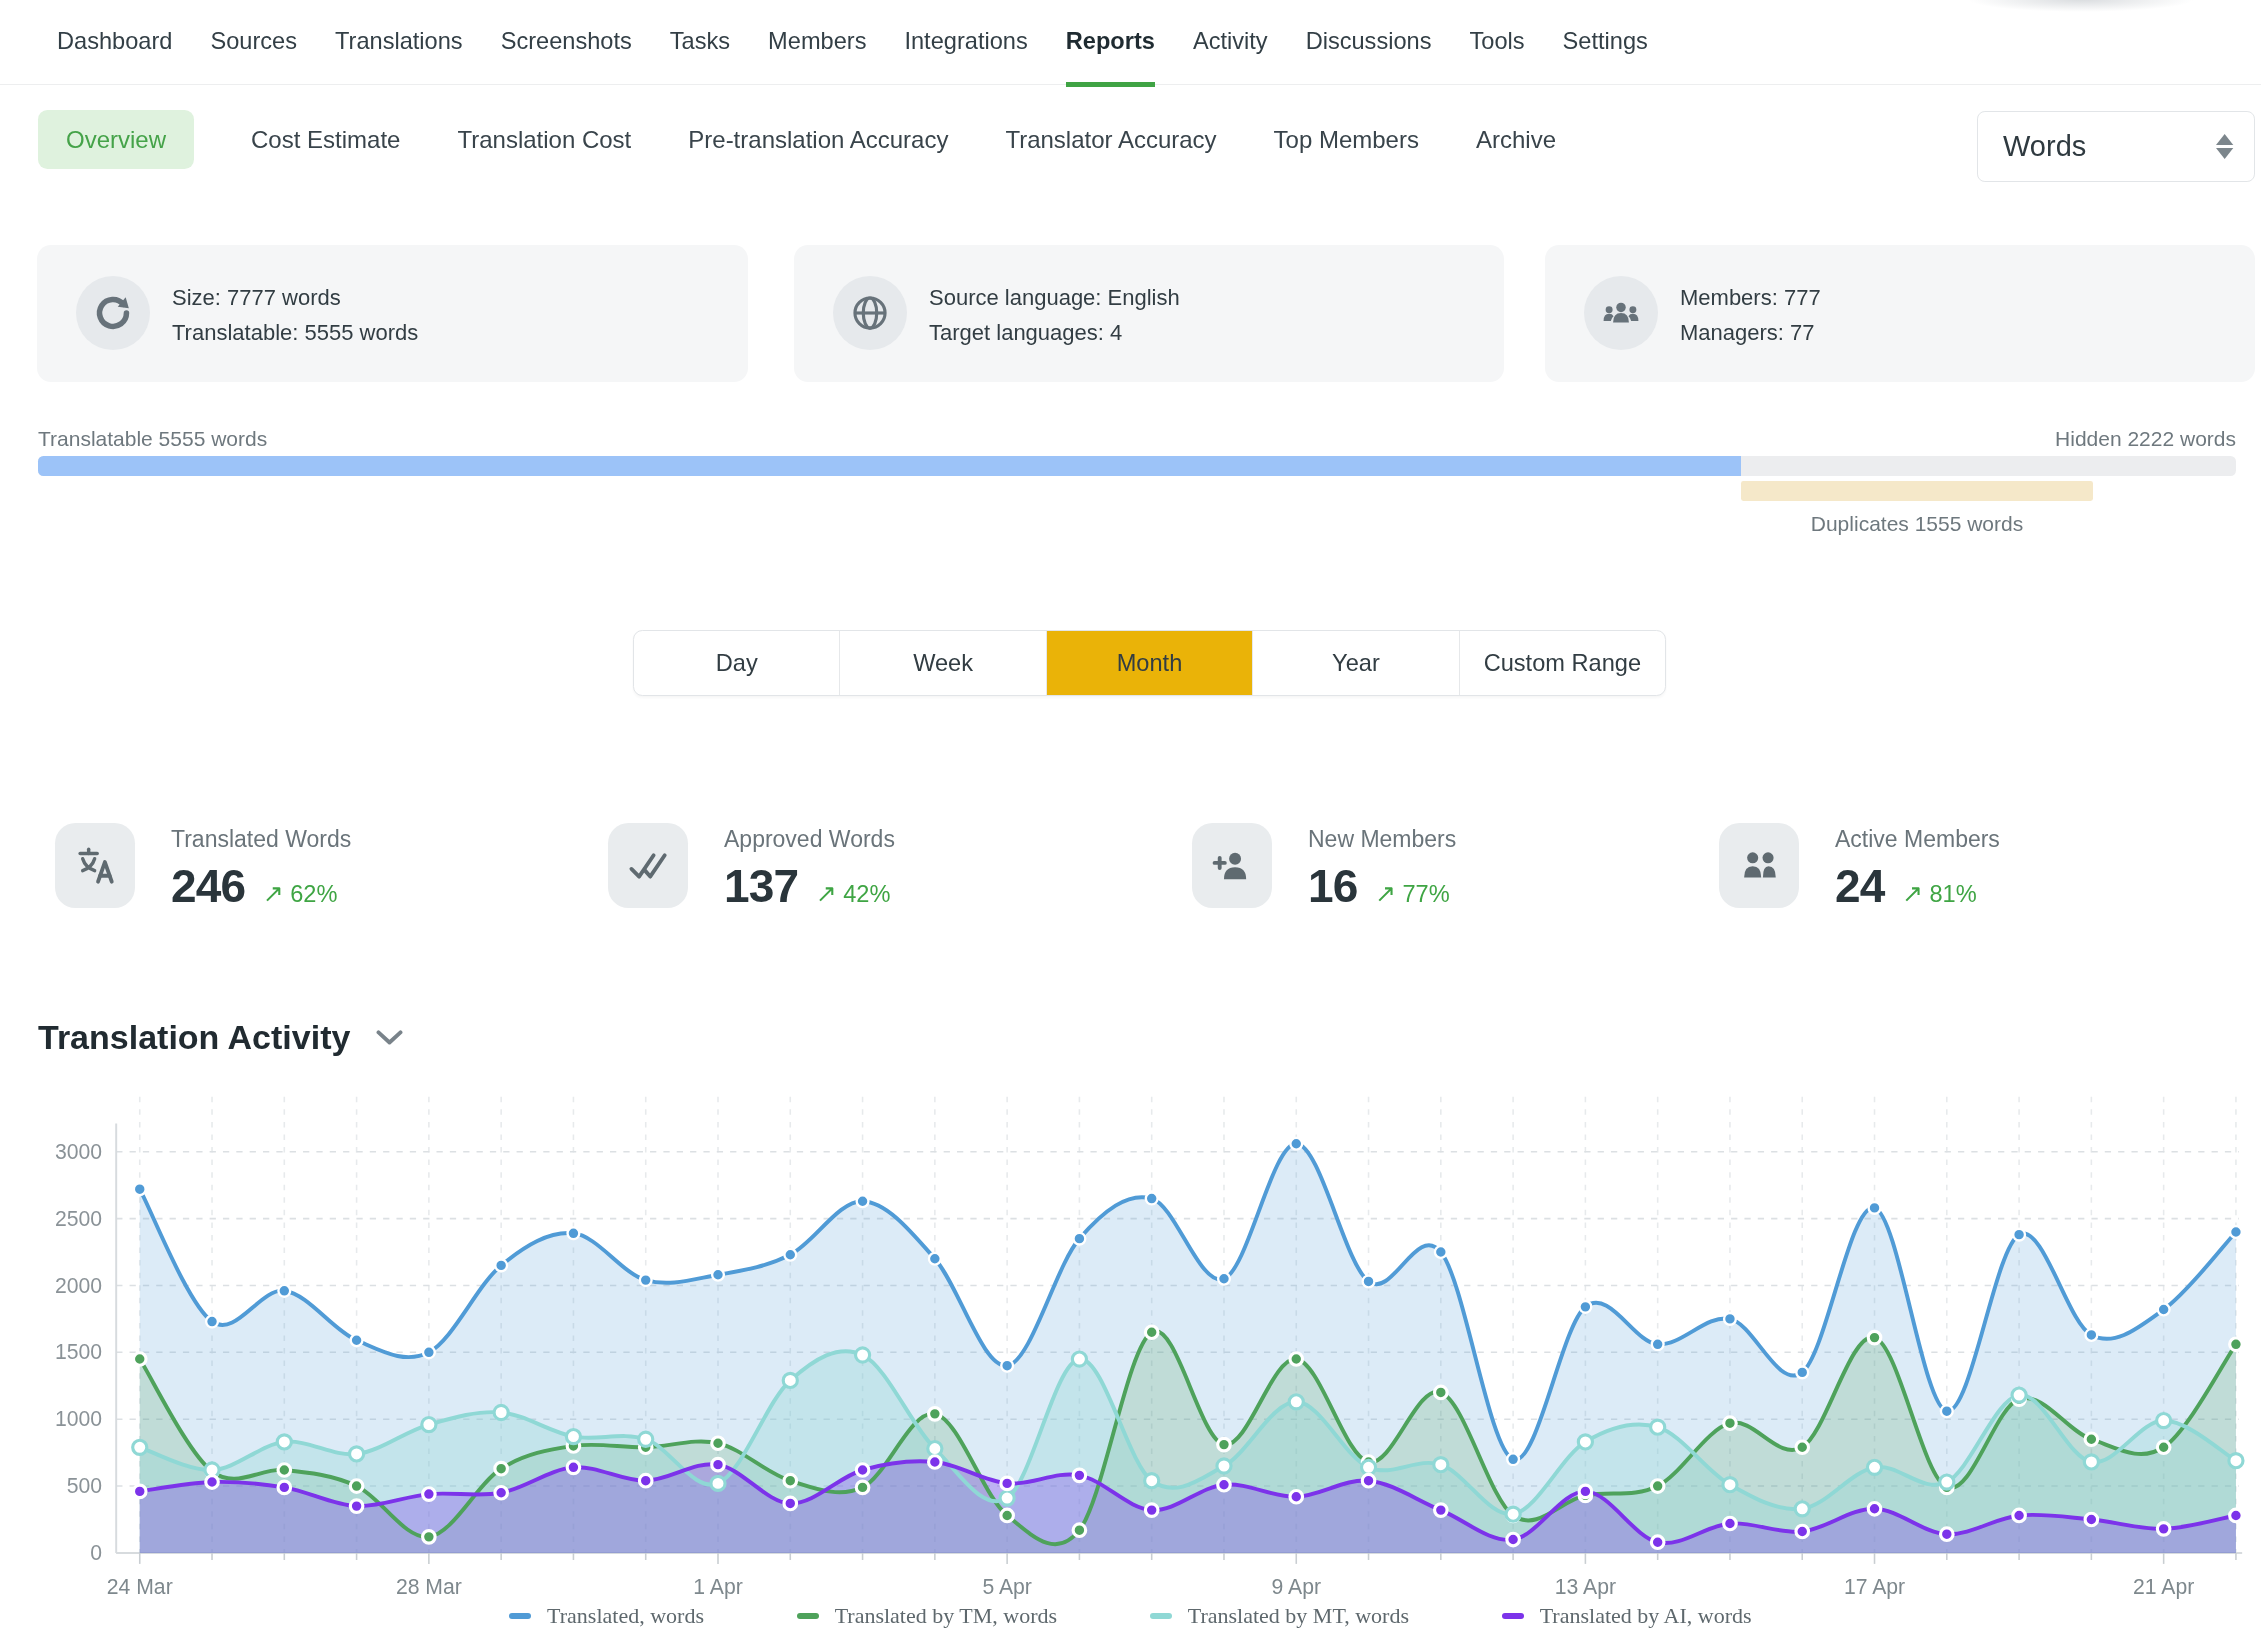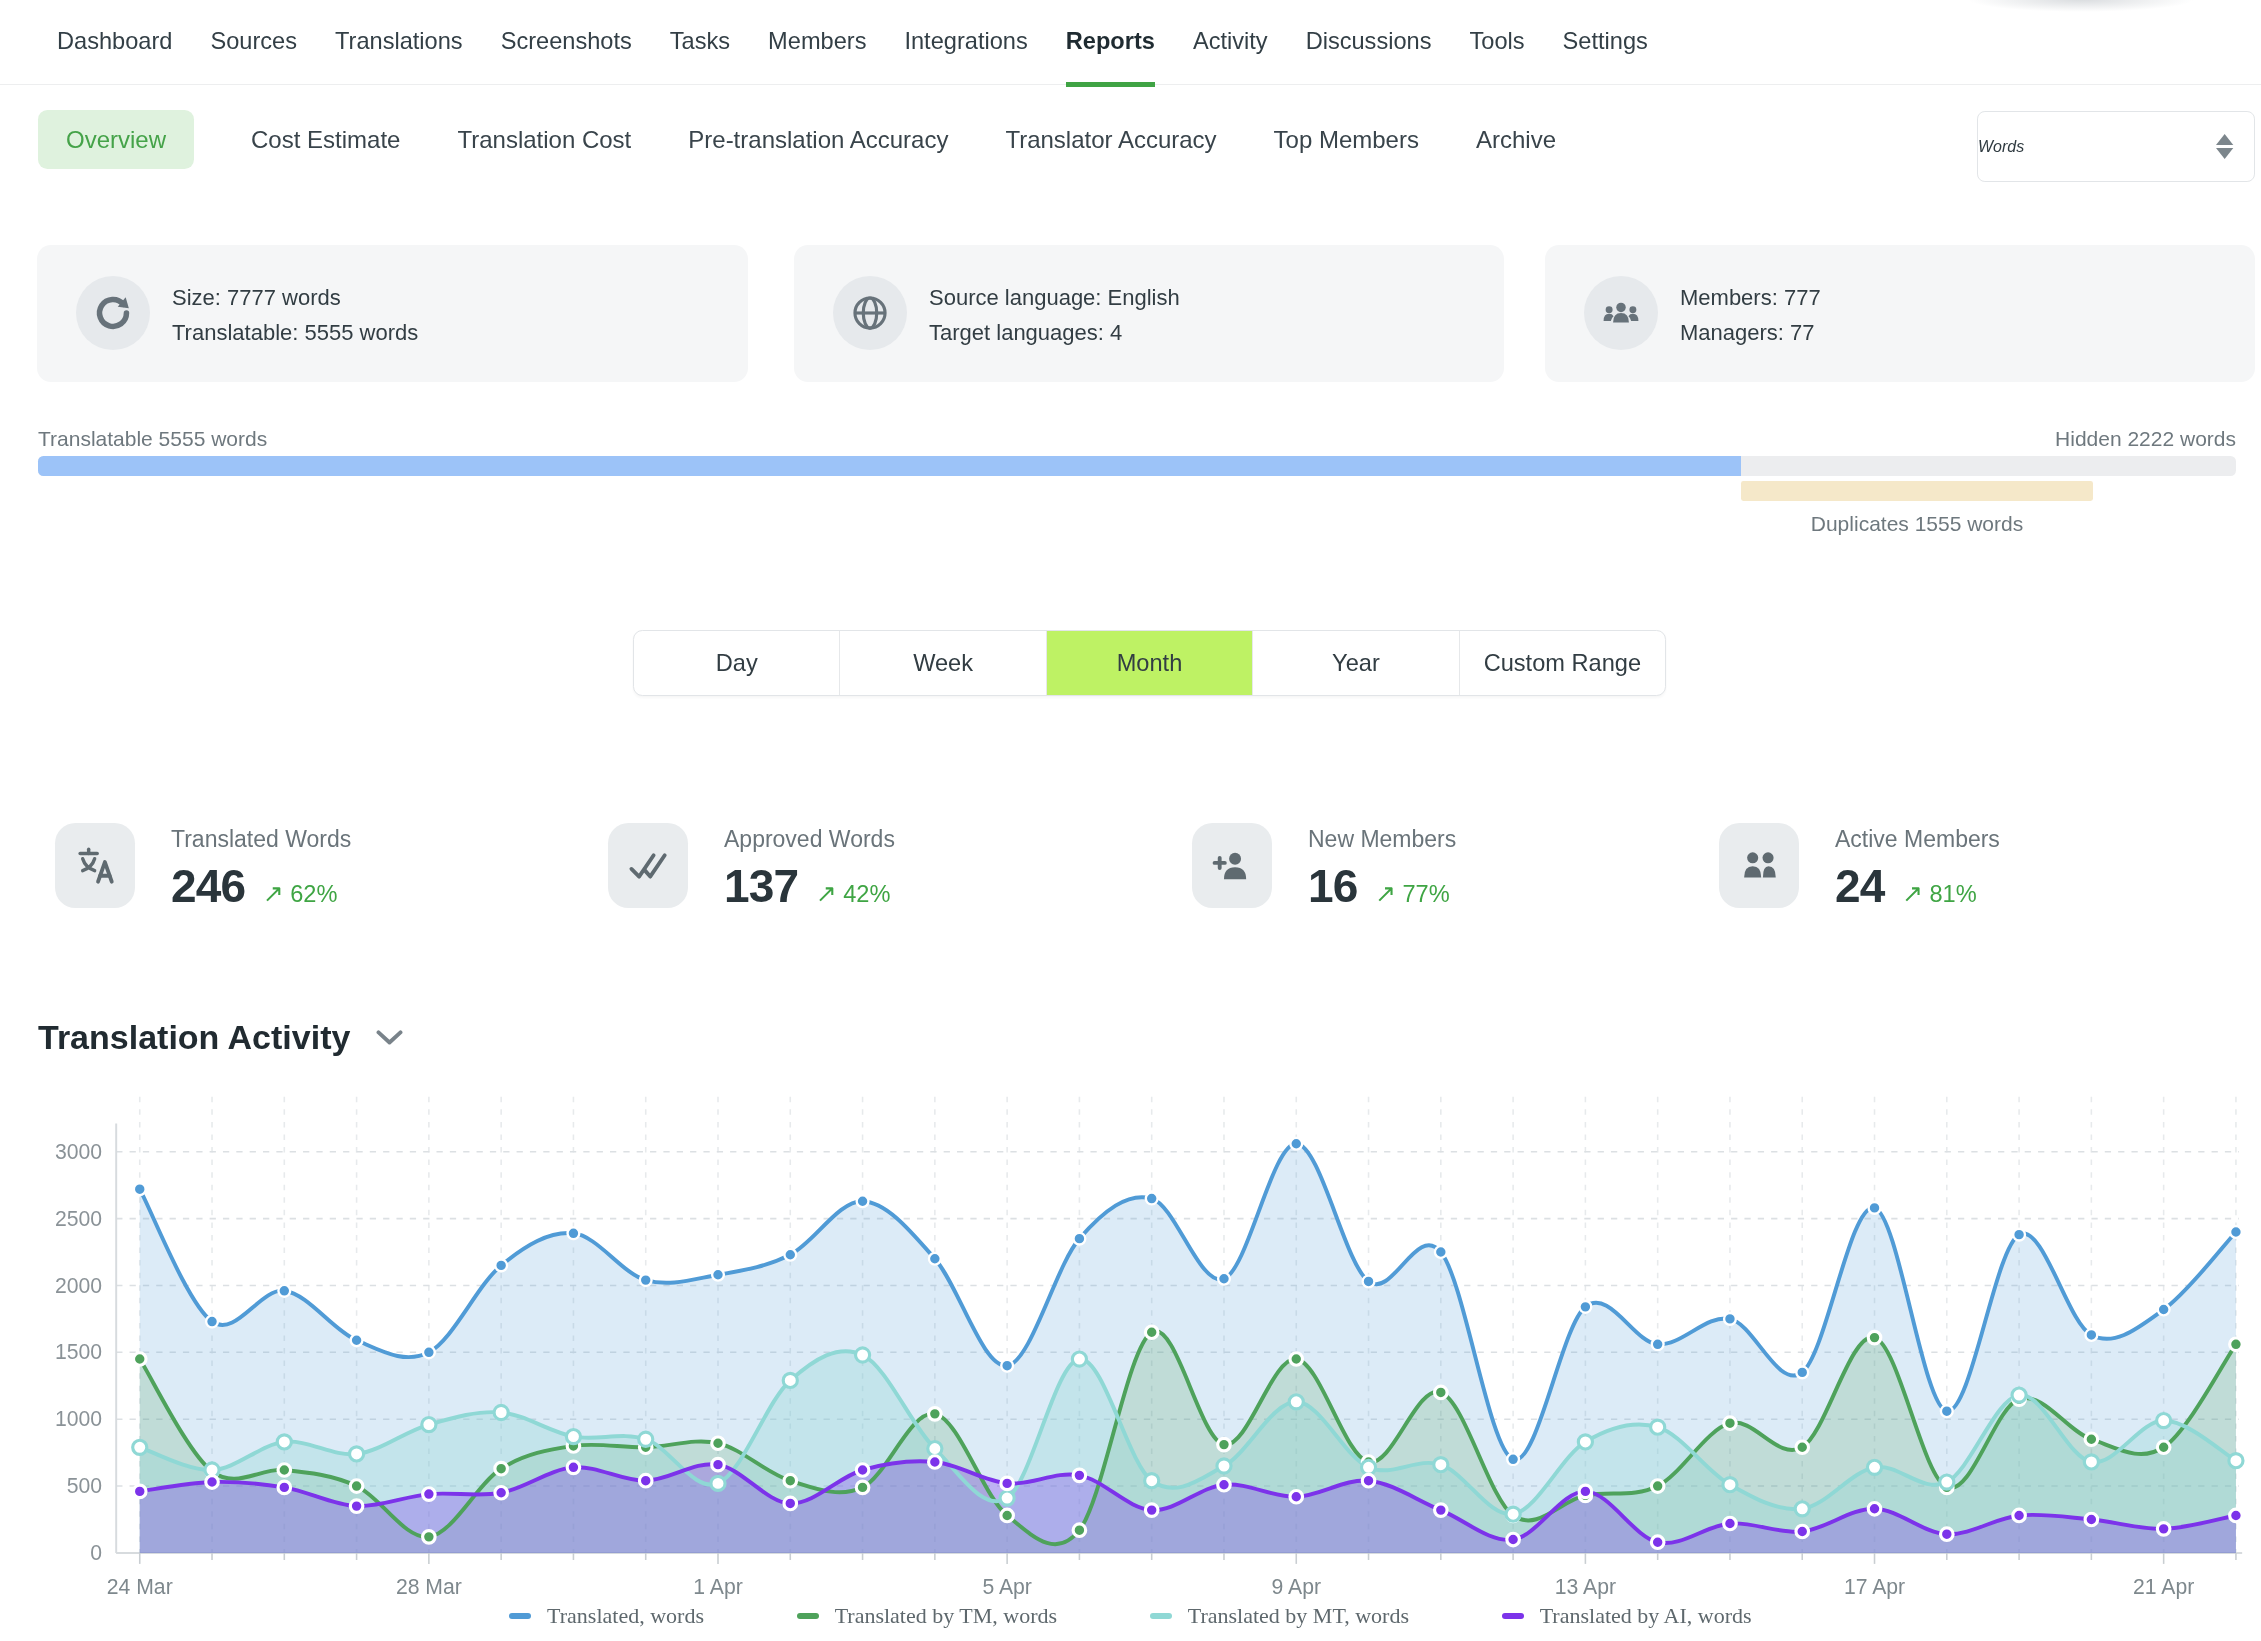--- a/index.html
+++ b/index.html
@@ -32,21 +32,21 @@
   }
   .subnav-item { font-size:24px; color:#39444B; cursor:pointer; white-space:nowrap; }
   .subnav-item.active {
     color:#45A349; background:#DFF2DE; padding:15.7px 28px; border-radius:9.4px;
   }
   .unit-select {
     position:absolute; top:111px; left:1977px; width:278px; height:71px;
     border:1.6px solid #E2E5E8; border-radius:7.9px; background:#fff;
     display:flex; align-items:center; cursor:pointer;
   }
-  .unit-select .val { font-size:16px; color:#2F3A40; flex:1;font-style:italic; }
+  .unit-select .val { font-size:29px; color:#2F3A40; margin-left:25px; flex:1; }
   .unit-select .arrows { margin-right:20.4px; display:flex; flex-direction:column; gap:3.1px; }
   
   .cards { position:absolute; top:245px; left:0; width:2261px; }
   .card {
     position:absolute; top:0; height:137px; background:#F5F6F7; border-radius:14px;
   }
   .card .icon-circle {
     position:absolute; left:39px; top:31px; width:74px; height:74px; border-radius:50%;
     background:#E6E9EC; display:flex; align-items:center; justify-content:center;
   }
@@ -66,21 +66,21 @@
   .range-tabs {
     position:absolute; top:630px; left:633px; width:1033px; height:66px;
     border:1.6px solid #E2E5E8; border-radius:9.4px; display:flex; overflow:hidden; background:#fff;
     box-shadow:0 1.6px 2.4px rgba(40,50,60,0.04);
   }
   .range-tab {
     flex:1; display:flex; align-items:center; justify-content:center;
     font-size:23.6px; color:#323D43; cursor:pointer; border-left:1.6px solid #E6E8EA; white-space:nowrap;
   }
   .range-tab:first-child { border-left:none; }
-  .range-tab.active { background:#bef264; }
+  .range-tab.active { background:#eab308; }
   
   .stat { position:absolute; top:821px; height:126px; }
   .stat .squircle {
     position:absolute; left:0; top:1.6px; width:80px; height:85px; border-radius:20.4px;
     background:#E9ECEE; display:flex; align-items:center; justify-content:center;
   }
   .stat .stat-label { position:absolute; left:116px; top:4.7px; font-size:23px; color:#6A747A; white-space:nowrap; }
   .stat .stat-value-row { position:absolute; left:116px; top:38px; display:flex; align-items:baseline; gap:17.3px; }
   .stat .stat-value { font-size:46px; font-weight:bold; color:#2A353B; letter-spacing:-0.8px; }
   .stat .stat-delta { font-size:23.6px; color:#3FA544; white-space:nowrap; }

